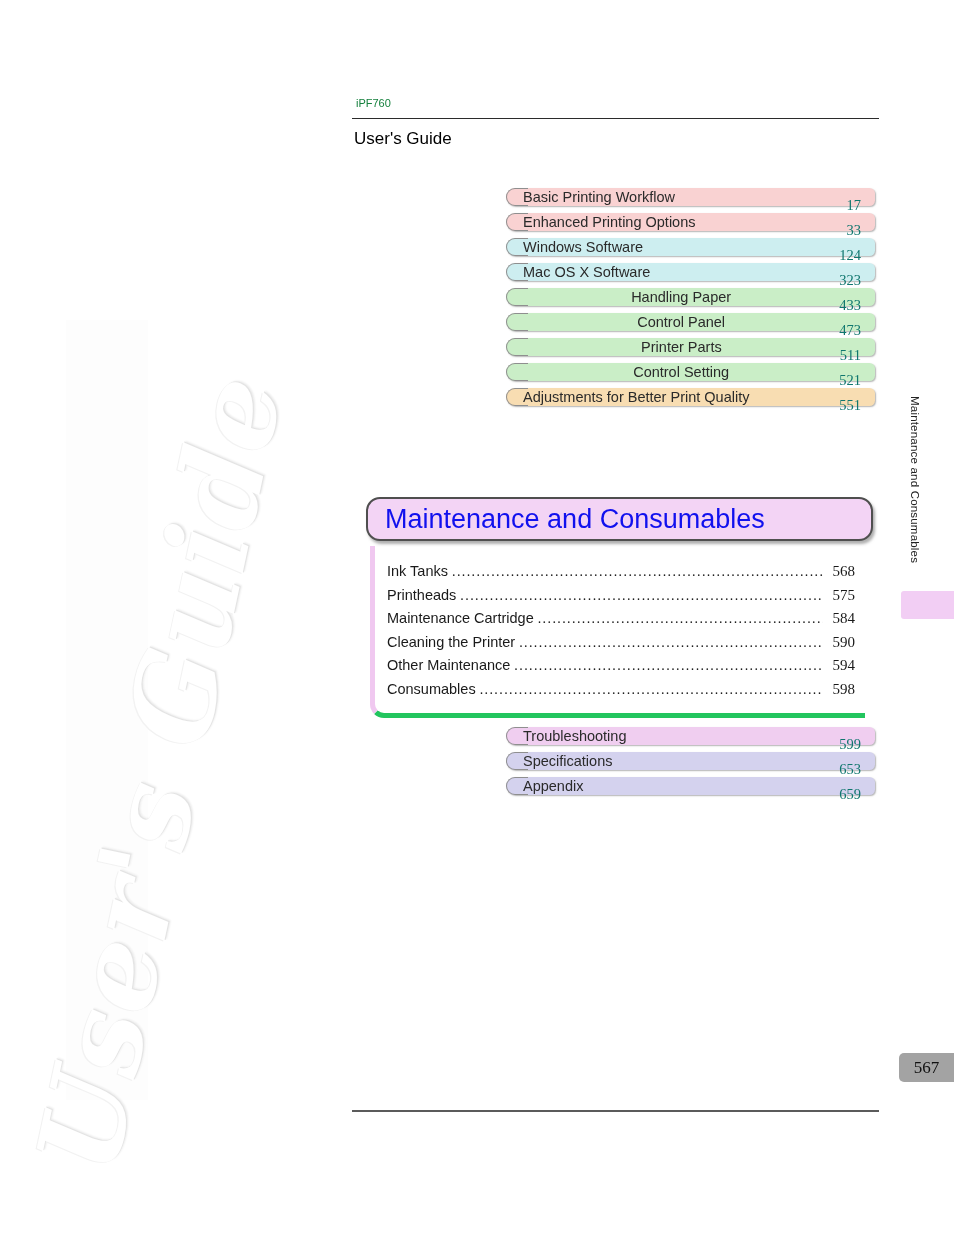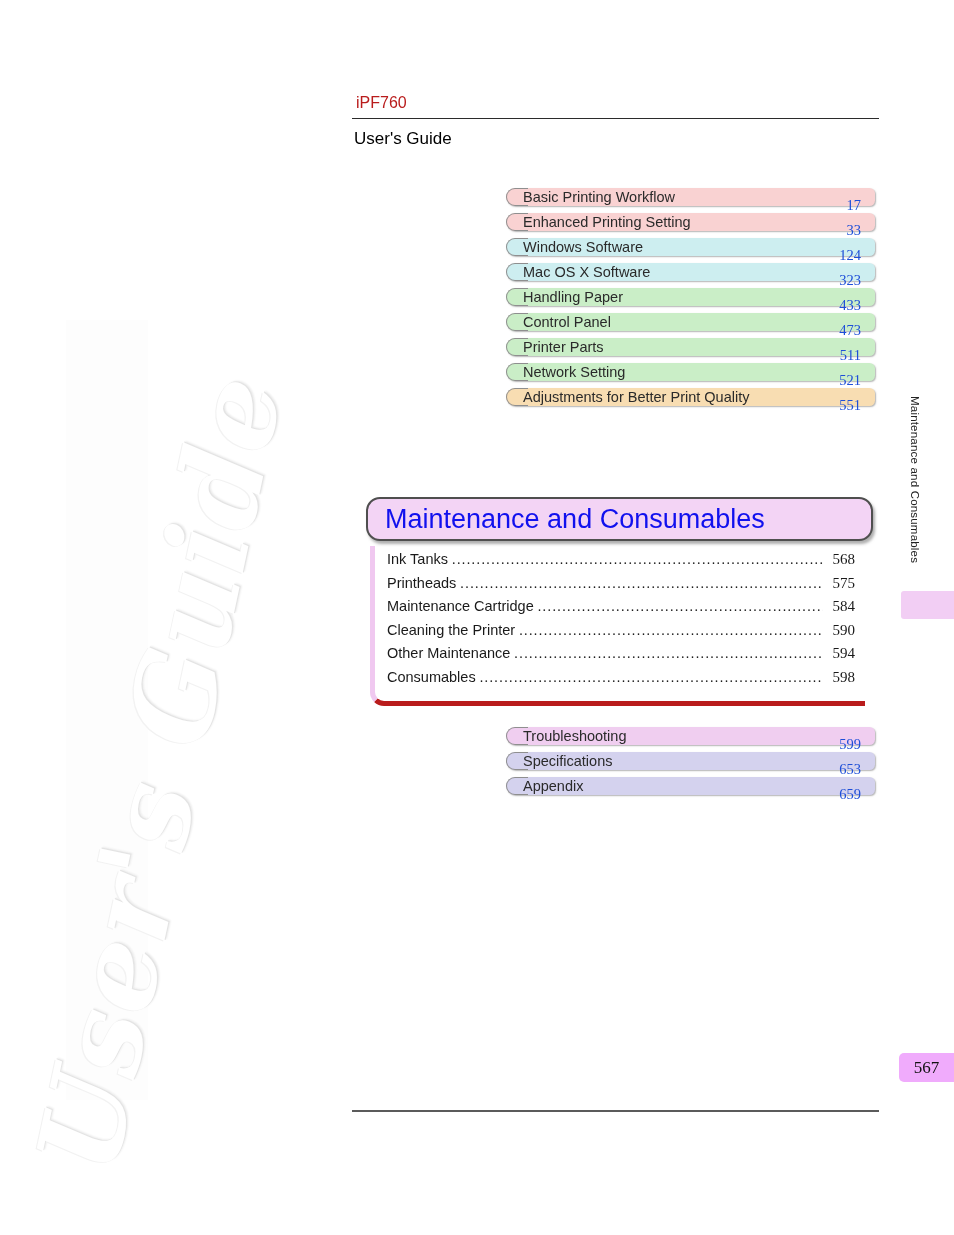--- a/index.html
+++ b/index.html
@@ -57,24 +57,24 @@
   }
 
   
   #header {
     position: absolute;
     left: 352px;
     top: 92px;
     width: 527px;
   }
   #header .model {
-    font-size: 16px;
+    font-size: 11px;
     line-height: 22px;
     padding-left: 4px;
-    color: #b91c1c;
+    color: #15803d;
   }
   #header .rule-top {
     margin-top: 4px;
     border-bottom: 1.6px solid #2b2b2b;
     width: 527px;
   }
   #header .subtitle {
     font-size: 17px;
     line-height: 24px;
     padding-top: 8px;
@@ -115,27 +115,27 @@
   .pill .pill-label {
     flex: 1 1 auto;
     font-size: 14.5px;
     color: #2a2a2a;
     white-space: nowrap;
   }
   .pill .pill-page {
     flex: 0 0 auto;
     font-family: "Liberation Serif", serif;
     font-size: 14.5px;
-    color: #1d4ed8;
+    color: #0f766e;
     margin-top: 16px;
   }
 
   .c-pink   { background: #f9d2d2; }
   .c-cyan   { background: #cdeef0; justify-content: center; }
-  .c-green  { background: #caeec7; }
+  .c-green  { background: #caeec7; text-align: center; }
   .c-orange { background: #f8ddb2; }
   .c-violet { background: #f0cef0; }
   .c-blue   { background: #d4d2ee; gap: 40px; }
 
   
   #current-section {
     position: absolute;
     left: 366px;
     top: 497px;
     width: 507px;
@@ -156,24 +156,24 @@
     font-size: 27px;
     color: #1111ee;
     letter-spacing: 0px;
     white-space: nowrap;
   }
   #section-toc {
     margin-top: 5px;
     margin-left: 4px;
     width: 495px;
     border-left: 5px solid #f0c8f0;
-    border-bottom: 5px solid #b91c1c;
+    border-bottom: 5px solid #22c55e;
     border-radius: 0 0 0 14px;
     box-sizing: border-box;
-    padding: 2px 10px 12px 12px;
+    padding: 14px 10px 12px 12px;
   }
   .toc-row {
     display: flex;
     align-items: baseline;
     font-size: 14.5px;
     line-height: 23.5px;
     color: #1a1a1a;
     white-space: nowrap;
   }
   .toc-row .toc-label { flex: 0 0 auto; }
@@ -216,21 +216,21 @@
     border-radius: 3px 0 0 3px;
   }
 
   
   #page-number {
     position: absolute;
     left: 899px;
     top: 1053px;
     width: 55px;
     height: 29px;
-    background: #f0abfc;
+    background: #a3a3a3;
     border-radius: 5px 0 0 5px;
     display: flex;
     align-items: center;
     justify-content: center;
     font-family: "Liberation Serif", serif;
     font-size: 17px;
     color: #111;
   }
   #rule-bottom {
     position: absolute;
@@ -253,21 +253,21 @@
     <div class="rule-top"></div>
     <div class="subtitle">User's Guide</div>
   </div>
 
   <div class="pill-group" id="pill-group-top">
       <div class="pill c-pink">
         <span class="pill-label">Basic Printing Workflow</span>
         <span class="pill-page">17</span>
       </div>
       <div class="pill c-pink">
-        <span class="pill-label">Enhanced Printing Setting</span>
+        <span class="pill-label">Enhanced Printing Options</span>
         <span class="pill-page">33</span>
       </div>
       <div class="pill c-cyan">
         <span class="pill-label">Windows Software</span>
         <span class="pill-page">124</span>
       </div>
       <div class="pill c-cyan">
         <span class="pill-label">Mac OS X Software</span>
         <span class="pill-page">323</span>
       </div>
@@ -277,21 +277,21 @@
       </div>
       <div class="pill c-green">
         <span class="pill-label">Control Panel</span>
         <span class="pill-page">473</span>
       </div>
       <div class="pill c-green">
         <span class="pill-label">Printer Parts</span>
         <span class="pill-page">511</span>
       </div>
       <div class="pill c-green">
-        <span class="pill-label">Network Setting</span>
+        <span class="pill-label">Control Setting</span>
         <span class="pill-page">521</span>
       </div>
       <div class="pill c-orange">
         <span class="pill-label">Adjustments for Better Print Quality</span>
         <span class="pill-page">551</span>
       </div>
     </div>
 
   <div id="current-section">
     <div id="section-title">

